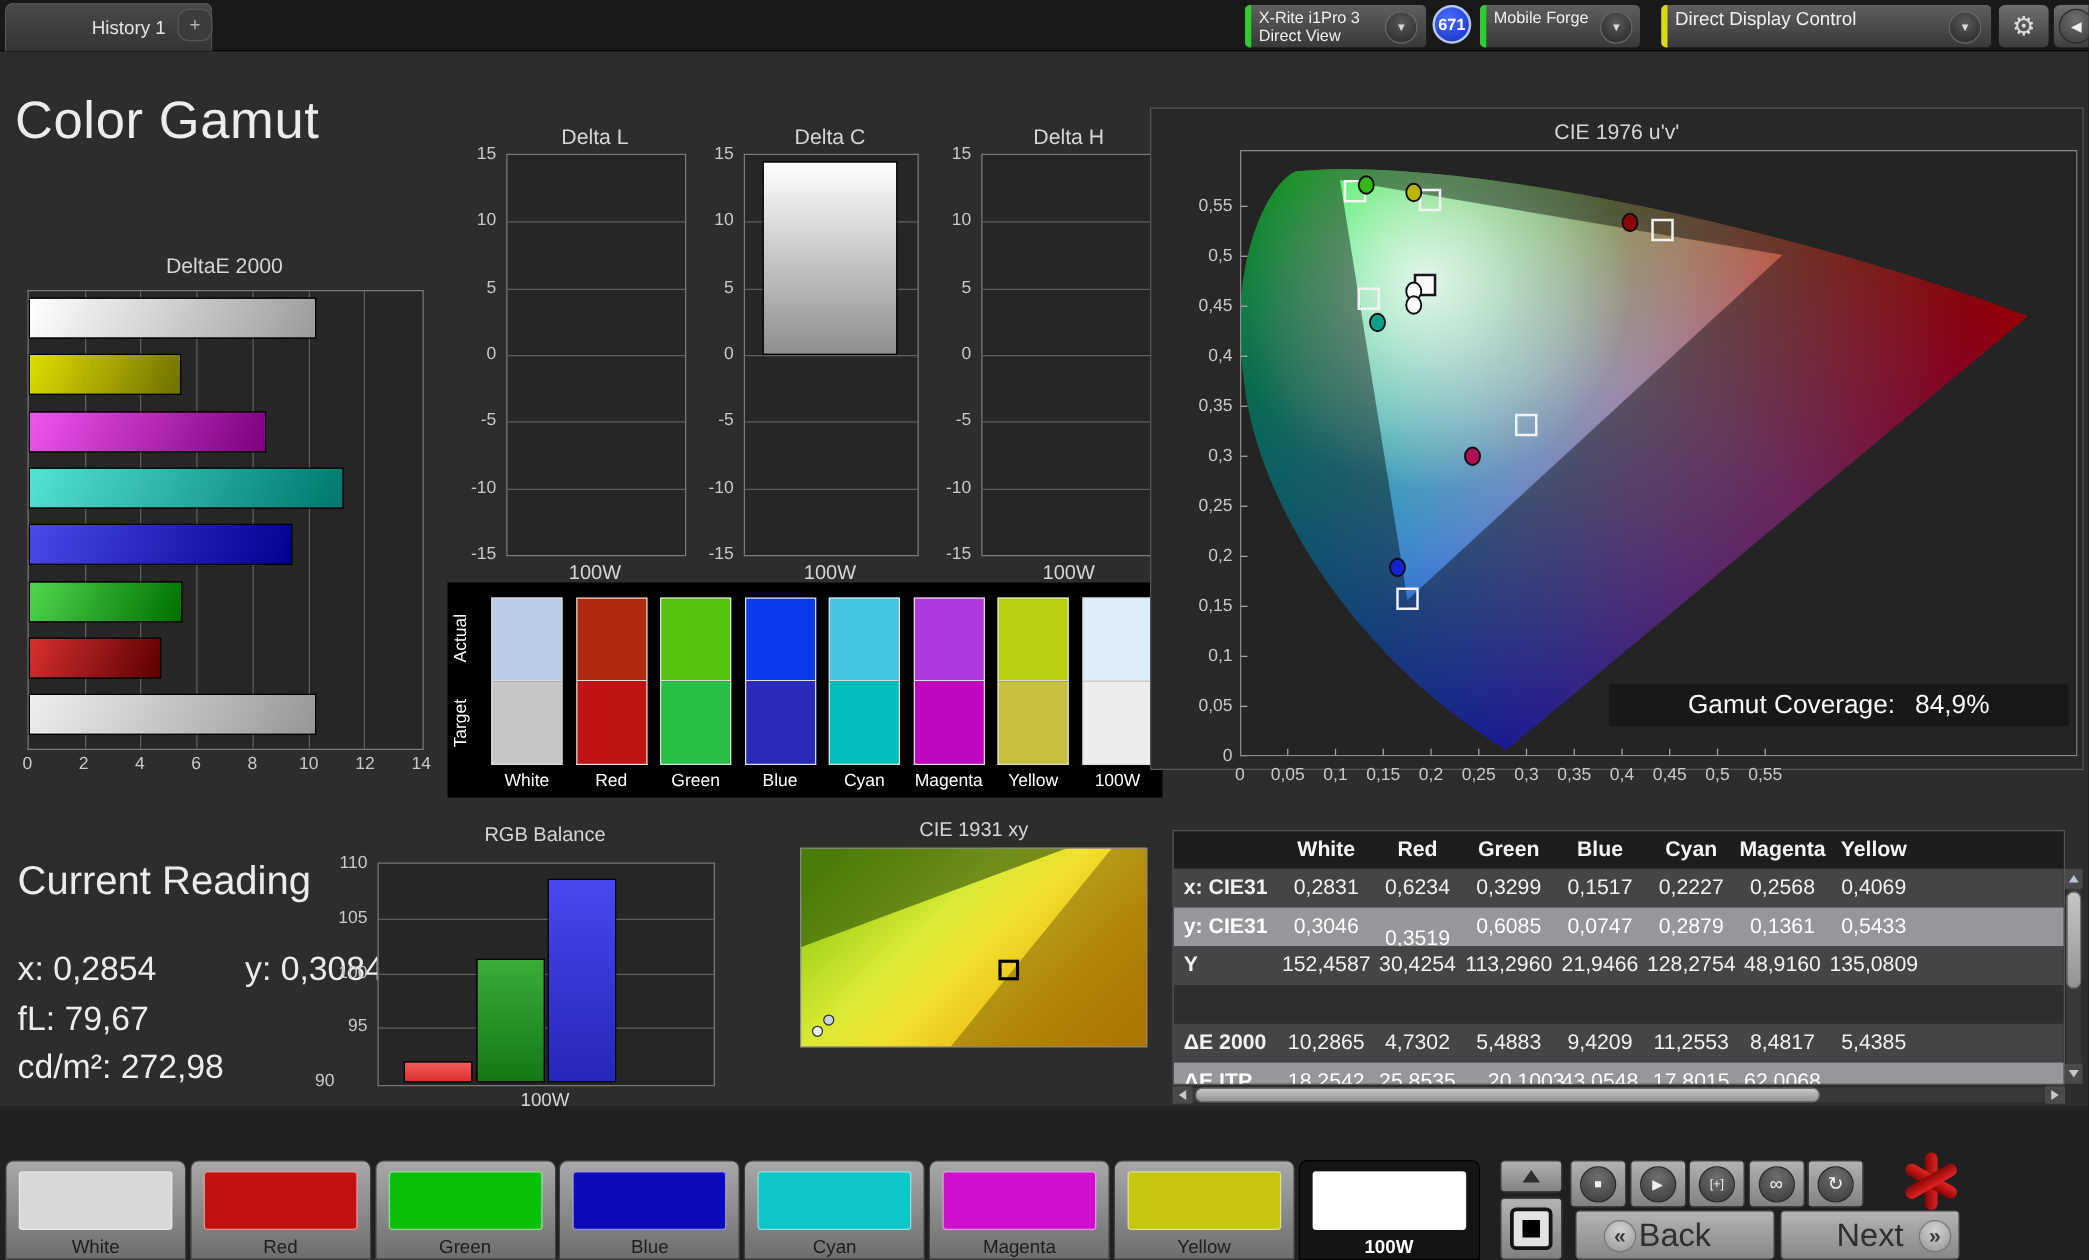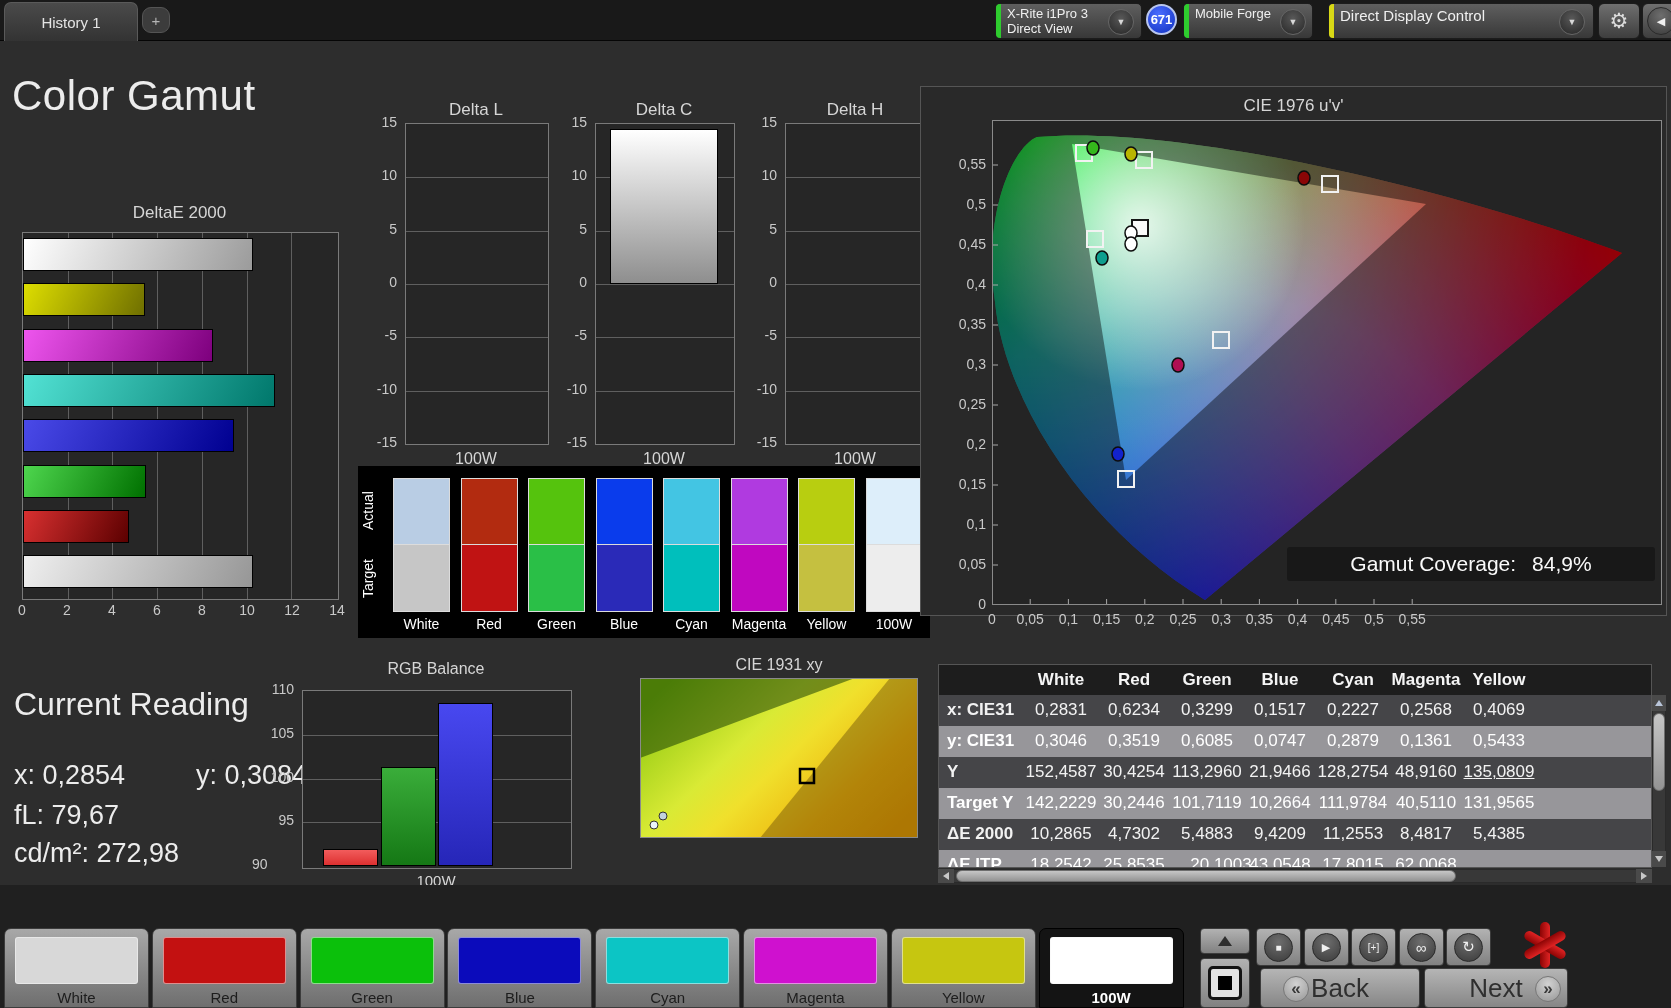--- a/index.html
+++ b/index.html
@@ -3,21 +3,21 @@
 <meta charset="utf-8">
 <style>
   html,body{margin:0;padding:0;background:#111;}
   .screen{position:relative;width:1671px;height:1008px;background:#2d2d2d;overflow:hidden;
           font-family:"Liberation Sans",sans-serif;-webkit-font-smoothing:antialiased;}
   .abs{position:absolute;}
   
   .topbar{position:absolute;left:0;top:0;width:1671px;height:40px;background:#191919;border-bottom:1px solid #050505;}
   .tab{position:absolute;left:4px;top:2px;width:132px;height:38px;background:linear-gradient(#4a4a4a,#333);
        border:1px solid #5a5a5a;border-bottom:none;border-radius:7px 7px 0 0;color:#e4e4e4;font-size:15px;
-       display:flex;align-items:center;justify-content:center;}
+       display:flex;align-items:center;justify-content:center;padding-left:32px;}
   .addtab{position:absolute;left:142px;top:7px;width:26px;height:24px;background:#3c3c3c;border:1px solid #555;
        border-radius:9px;color:#b5b5b5;font-size:15px;display:flex;align-items:center;justify-content:center;}
   .widget{position:absolute;top:3px;height:34px;background:linear-gradient(#5f5f5f,#383838);border:1px solid #1c1c1c;
        border-radius:5px;color:#f0f0f0;}
   .stripe{position:absolute;left:0;top:0;width:5px;height:34px;border-radius:4px 0 0 4px;}
   .wtext{position:absolute;left:11px;top:2px;font-size:13px;line-height:15px;white-space:nowrap;}
   .caret{position:absolute;top:5px;width:24px;height:24px;border-radius:50%;
        background:radial-gradient(circle at 50% 35%,#585858,#262626);border:1px solid #666;
        display:flex;align-items:center;justify-content:center;color:#d8d8d8;font-size:9px;}
   .badge{position:absolute;left:1146px;top:4px;width:31px;height:31px;border-radius:50%;
@@ -420,46 +420,36 @@
         <div class="tcell" style="left: 159px;">0,6234</div>
         <div class="tcell" style="left: 232px;">0,3299</div>
         <div class="tcell" style="left: 305px;">0,1517</div>
         <div class="tcell" style="left: 378px;">0,2227</div>
         <div class="tcell" style="left: 451px;">0,2568</div>
         <div class="tcell" style="left: 524px;">0,4069</div>
       </div>
       <div class="trow light" style="top: 61px;">
         <div class="rlabel">y: CIE31</div>
         <div class="tcell" style="left: 86px;">0,3046</div>
-        <div class="tcell" style="left: 159px;">0,3519</div>
+        <div class="tcell" style="left: 159px; margin-top: 10px;">0,3519</div>
         <div class="tcell" style="left: 232px;">0,6085</div>
         <div class="tcell" style="left: 305px;">0,0747</div>
         <div class="tcell" style="left: 378px;">0,2879</div>
         <div class="tcell" style="left: 451px;">0,1361</div>
         <div class="tcell" style="left: 524px;">0,5433</div>
       </div>
       <div class="trow dark" style="top: 92px;">
         <div class="rlabel">Y</div>
         <div class="tcell" style="left: 86px;">152,4587</div>
         <div class="tcell" style="left: 159px;">30,4254</div>
         <div class="tcell" style="left: 232px;">113,2960</div>
         <div class="tcell" style="left: 305px;">21,9466</div>
         <div class="tcell" style="left: 378px;">128,2754</div>
         <div class="tcell" style="left: 451px;">48,9160</div>
-        <div class="tcell" style="left: 524px; text-decoration: underline;">135,0809</div>
-      </div>
-      <div class="trow light" style="top: 123px;">
-        <div class="rlabel">Target Y</div>
-        <div class="tcell" style="left: 86px;">142,2229</div>
-        <div class="tcell" style="left: 159px;">30,2446</div>
-        <div class="tcell" style="left: 232px;">101,7119</div>
-        <div class="tcell" style="left: 305px;">10,2664</div>
-        <div class="tcell" style="left: 378px;">111,9784</div>
-        <div class="tcell" style="left: 451px;">40,5110</div>
-        <div class="tcell" style="left: 524px;">131,9565</div>
+        <div class="tcell" style="left: 524px;">135,0809</div>
       </div>
       <div class="trow dark" style="top: 154px;">
         <div class="rlabel">ΔE 2000</div>
         <div class="tcell" style="left: 86px;">10,2865</div>
         <div class="tcell" style="left: 159px;">4,7302</div>
         <div class="tcell" style="left: 232px;">5,4883</div>
         <div class="tcell" style="left: 305px;">9,4209</div>
         <div class="tcell" style="left: 378px;">11,2553</div>
         <div class="tcell" style="left: 451px;">8,4817</div>
         <div class="tcell" style="left: 524px;">5,4385</div>

